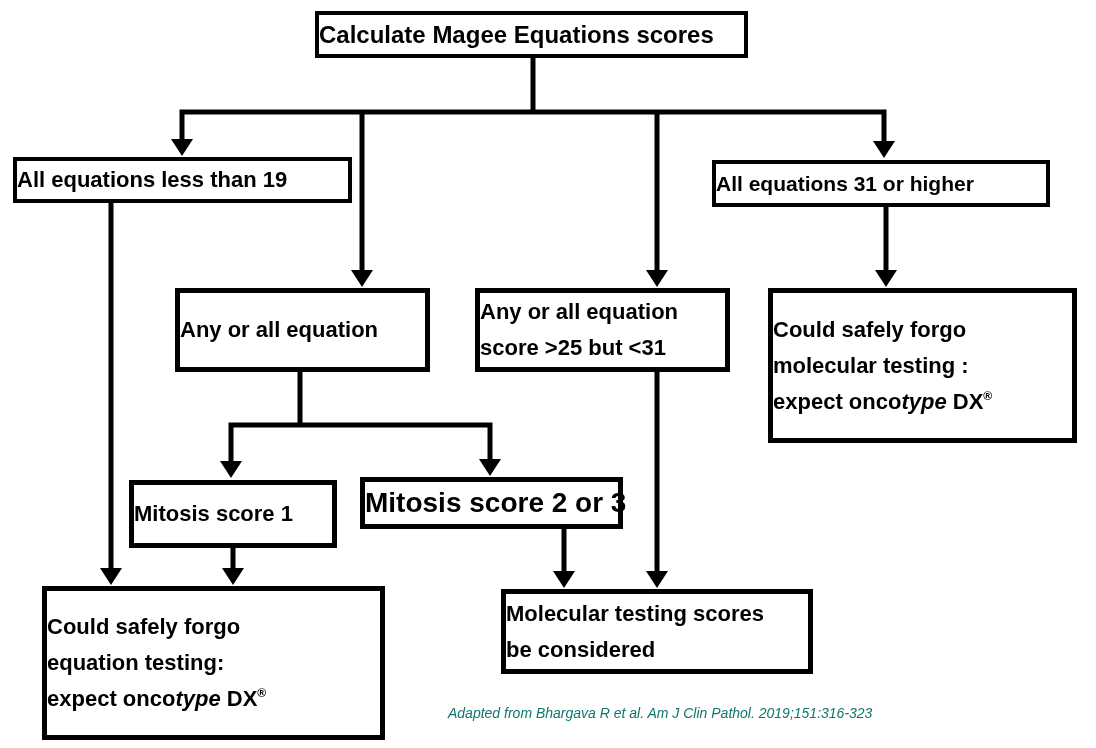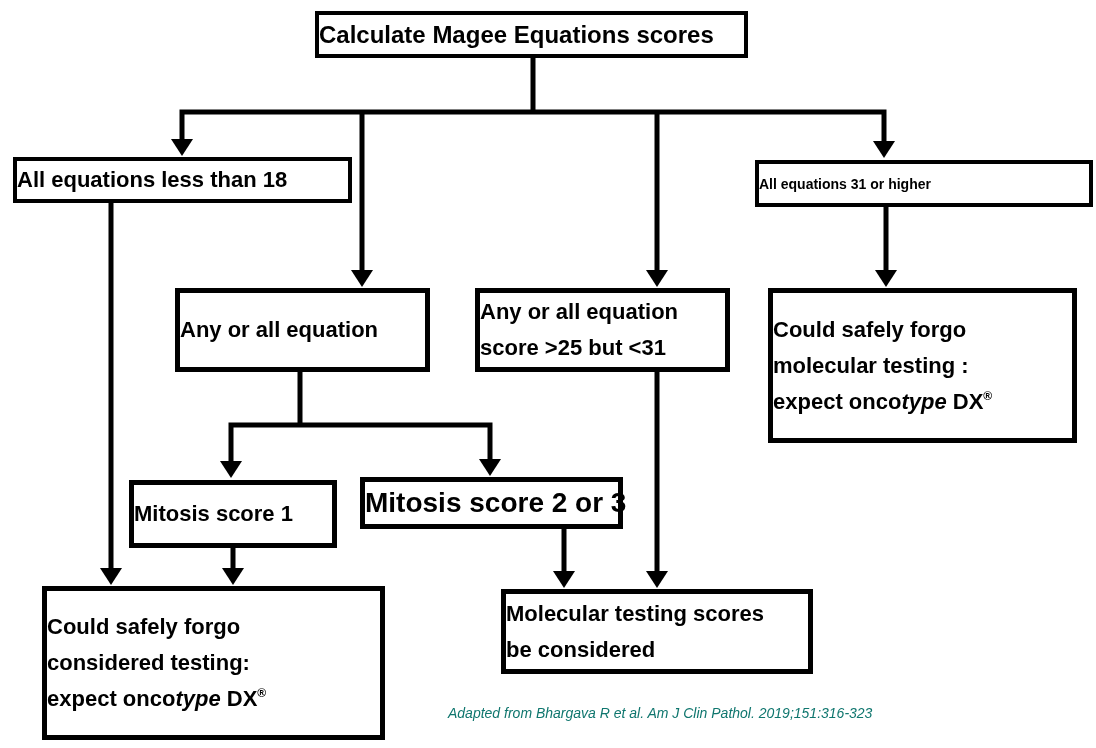--- a/index.html
+++ b/index.html
@@ -44,21 +44,21 @@
     justify-content: center;
     text-align: center;
     font-weight: bold;
     color: #000000;
     white-space: nowrap;
   }
   .node.thick { border-width: 5px; }
 
   .n-calculate  { left: 315px; top: 11px;  width: 433px; height: 47px;  font-size: 24px; }
   .n-less18     { left: 13px;  top: 157px; width: 339px; height: 46px;  font-size: 22px; }
-  .n-ge31       { left: 712px; top: 160px; width: 338px; height: 47px;  font-size: 14px; margin-left: 43px; }
+  .n-ge31       { left: 712px; top: 160px; width: 338px; height: 47px;  font-size: 21px; }
   .n-score1825  { left: 175px; top: 288px; width: 255px; height: 84px;  font-size: 22px; line-height: 36px; }
   .n-score2531  { left: 475px; top: 288px; width: 255px; height: 84px;  font-size: 22px; line-height: 36px; }
   .n-forgo-high { left: 768px; top: 288px; width: 309px; height: 155px; font-size: 22px; line-height: 36px; }
   .n-mitosis1   { left: 129px; top: 480px; width: 208px; height: 68px;  font-size: 22px; }
   .n-mitosis23  { left: 360px; top: 477px; width: 263px; height: 52px;  font-size: 28px; }
   .n-forgo-low  { left: 42px;  top: 586px; width: 343px; height: 154px; font-size: 22px; line-height: 36px; }
   .n-considered { left: 501px; top: 589px; width: 312px; height: 85px;  font-size: 22px; line-height: 36px; }
 
   .node .ital { font-style: italic; }
   .node sup {
@@ -110,21 +110,21 @@
     <polygon points="222,568 244,568 233,585"></polygon>
     <polygon points="553,571 575,571 564,588"></polygon>
     <polygon points="875,270 897,270 886,287"></polygon>
   </svg>
 
   <div class="node n-calculate">
     <span>Calculate Magee Equations scores</span>
   </div>
 
   <div class="node n-less18">
-    <span>All equations less than 18</span>
+    <span>All equations less than 19</span>
   </div>
 
   <div class="node n-ge31">
     <span>All equations 31 or higher</span>
   </div>
 
   <div class="node n-score1825 thick">
     <span>Any or all equation</span>
   </div>
 
@@ -142,21 +142,21 @@
   <div class="node n-mitosis1 thick">
     <span>Mitosis score 1</span>
   </div>
 
   <div class="node n-mitosis23 thick">
     <span>Mitosis score 2 or 3</span>
   </div>
 
   <div class="node n-forgo-low thick">
     <span>Could safely forgo</span>
-    <span>considered testing:</span>
+    <span>equation testing:</span>
     <span><span>expect onco</span><span class="ital">type</span><span> DX</span><sup>®</sup></span>
   </div>
 
   <div class="node n-considered thick">
     <span>Molecular testing scores</span>
     <span>be considered</span>
   </div>
 
   <div class="citation">Adapted from Bhargava R et al. Am J Clin Pathol. 2019;151:316-323</div>
 

